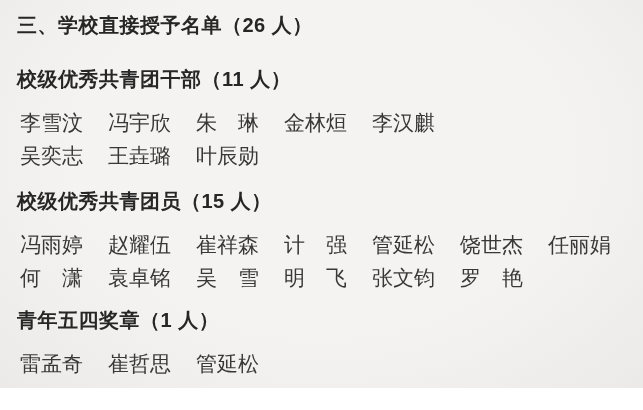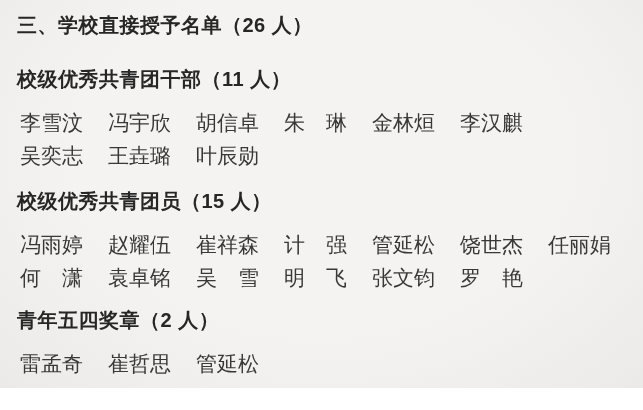--- a/index.html
+++ b/index.html
@@ -54,21 +54,20 @@
 
 <div class="page">
   <h1 class="title">三、学校直接授予名单（26 人）</h1>
   <div id="sections">
   <section>
     <h2 class="section-heading">校级优秀共青团干部（11 人）</h2>
     <div class="section-rows">
           <div class="name-row">
             <span class="name">李雪汶</span>
             <span class="name">冯宇欣</span>
-            <span class="name">胡信卓</span>
             <span class="name">朱　琳</span>
             <span class="name">金林烜</span>
             <span class="name">李汉麒</span>
           </div>
           <div class="name-row">
             <span class="name">吴奕志</span>
             <span class="name">王垚璐</span>
             <span class="name">叶辰勋</span>
           </div>
         </div>
@@ -91,21 +90,21 @@
             <span class="name">袁卓铭</span>
             <span class="name">吴　雪</span>
             <span class="name">明　飞</span>
             <span class="name">张文钧</span>
             <span class="name">罗　艳</span>
           </div>
         </div>
   </section>
 
   <section>
-    <h2 class="section-heading">青年五四奖章（2 人）</h2>
+    <h2 class="section-heading">青年五四奖章（1 人）</h2>
     <div class="section-rows">
           <div class="name-row">
             <span class="name">雷孟奇</span>
             <span class="name">崔哲思</span>
             <span class="name">管延松</span>
           </div>
         </div>
   </section>
 </div>
 </div>

